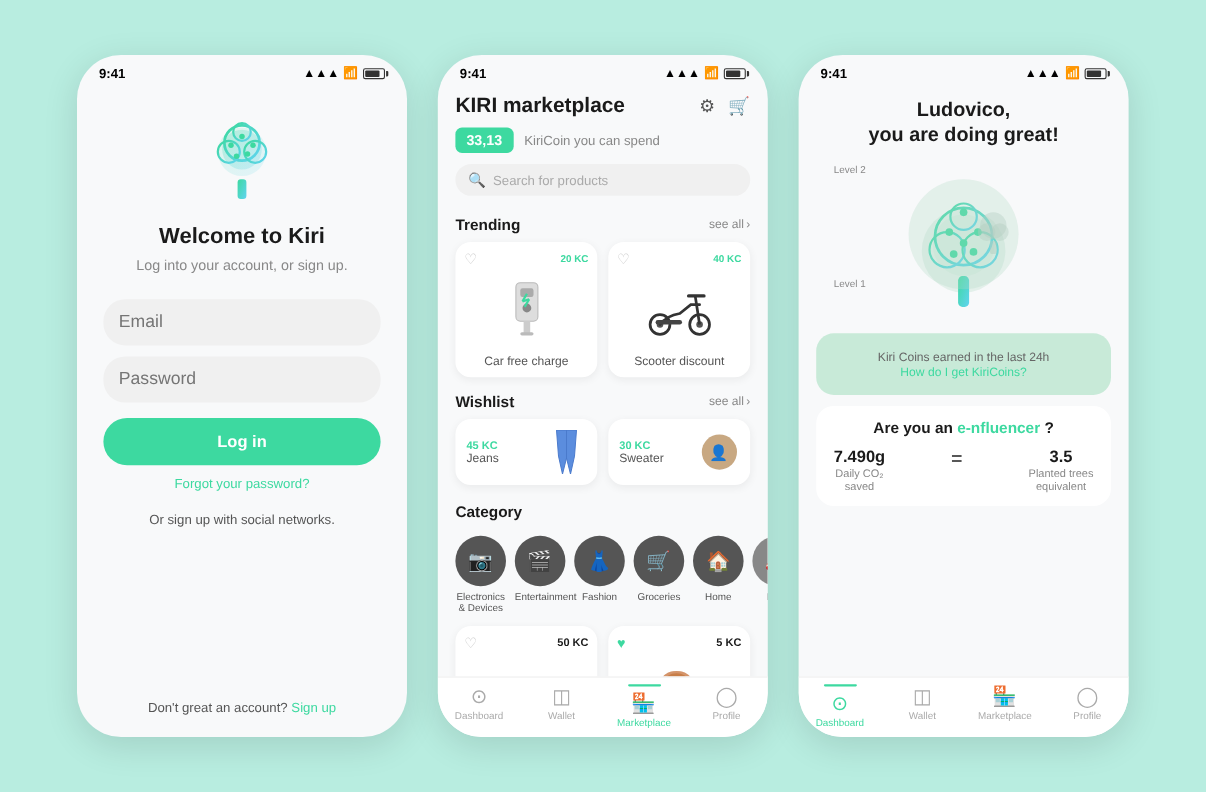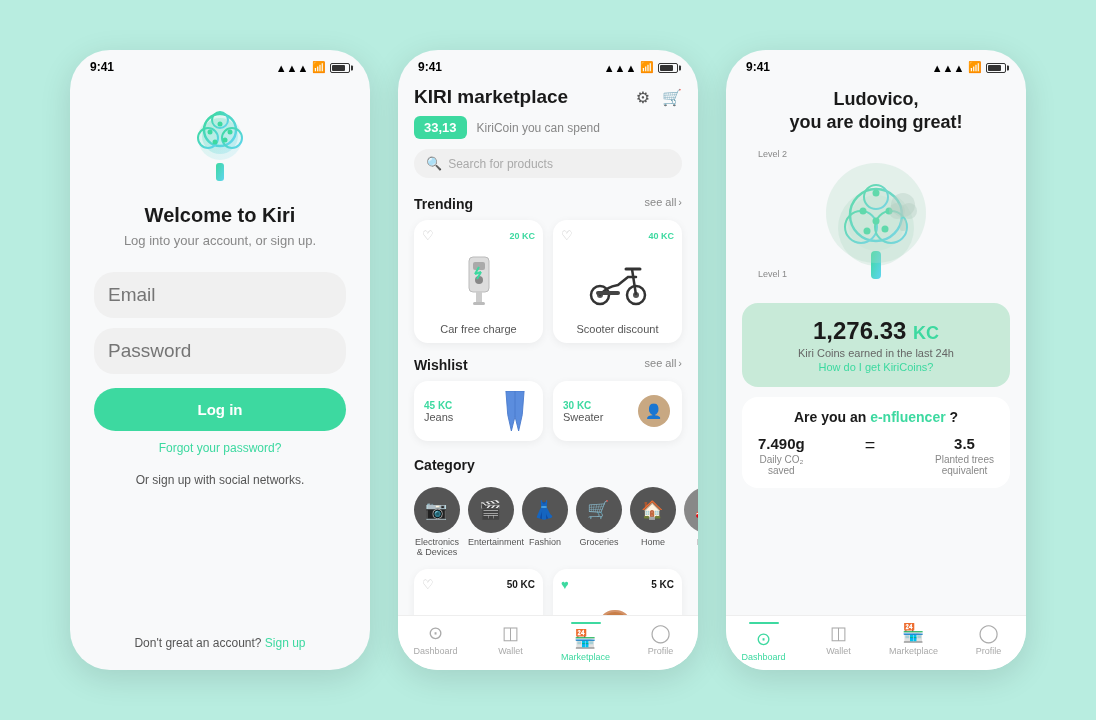--- a/index.html
+++ b/index.html
@@ -25,21 +25,21 @@
       overflow: hidden;
       position: relative;
       display: flex;
       flex-direction: column;
     }
 
     
     .status-bar {
       display: flex;
       justify-content: space-between;
-      align-items: flex-end;
+      align-items: flex-start;
       padding: 10px 20px 4px;
       font-size: 12px;
       font-weight: 600;
     }
     .status-icons {
       display: flex;
       gap: 4px;
       align-items: center;
       font-size: 11px;
     }
@@ -100,21 +100,21 @@
       color: #888;
       margin-bottom: 24px;
     }
 
     .input-field {
       width: 100%;
       padding: 12px 14px;
       border-radius: 20px;
       border: none;
       background: #f0f0f0;
-      font-size: 19px;
+      font-size: 16px;
       color: #aaa;
       margin-bottom: 10px;
       outline: none;
     }
 
     .login-btn {
       width: 100%;
       padding: 13px;
       border-radius: 24px;
       border: none;
@@ -232,21 +232,21 @@
     }
 
     .search-placeholder {
       font-size: 12px;
       color: #aaa;
     }
 
     .section-header {
       display: flex;
       justify-content: space-between;
-      align-items: flex-start;
+      align-items: center;
       padding: 4px 16px 8px;
     }
 
     .section-title {
       font-size: 14px;
       font-weight: 600;
       color: #1a1a1a;
     }
 
     .see-all {
@@ -442,21 +442,21 @@
       padding: 0 20px 10px;
     }
 
     .level-label {
       position: absolute;
       font-size: 9px;
       color: #888;
     }
 
     .level-label.level2 { top: 6px; left: 32px; }
-    .level-label.level1 { bottom: 24px; left: 32px; }
+    .level-label.level1 { bottom: 40px; left: 32px; }
 
     .tree-container {
       display: flex;
       flex-direction: column;
       align-items: center;
     }
 
     .tree-shadow {
       width: 100px;
       height: 100px;
@@ -911,24 +911,20 @@
 
           <circle cx="72" cy="22" r="12" fill="rgba(180,200,190,0.4)"></circle>
           <circle cx="66" cy="28" r="8" fill="rgba(180,200,190,0.4)"></circle>
           <circle cx="78" cy="28" r="8" fill="rgba(180,200,190,0.4)"></circle>
           <rect x="69" y="36" width="6" height="12" rx="2" fill="rgba(180,200,190,0.5)"></rect>
         </svg>
       </div>
     </div>
 
     <div class="kiri-coins-card">
-      <div class="kiri-coins-amount">
-        <span>1,276.33</span>
-        <span class="kc-unit">KC</span>
-      </div>
       <div class="kiri-coins-desc">Kiri Coins earned in the last 24h</div>
       <div class="kiri-coins-link">How do I get KiriCoins?</div>
     </div>
 
     <div class="e-nfluencer-card">
       <div class="e-nfluencer-title">
         <span>Are you an</span>
         <span class="accent">e-nfluencer</span>
         <span>?</span>
       </div>

